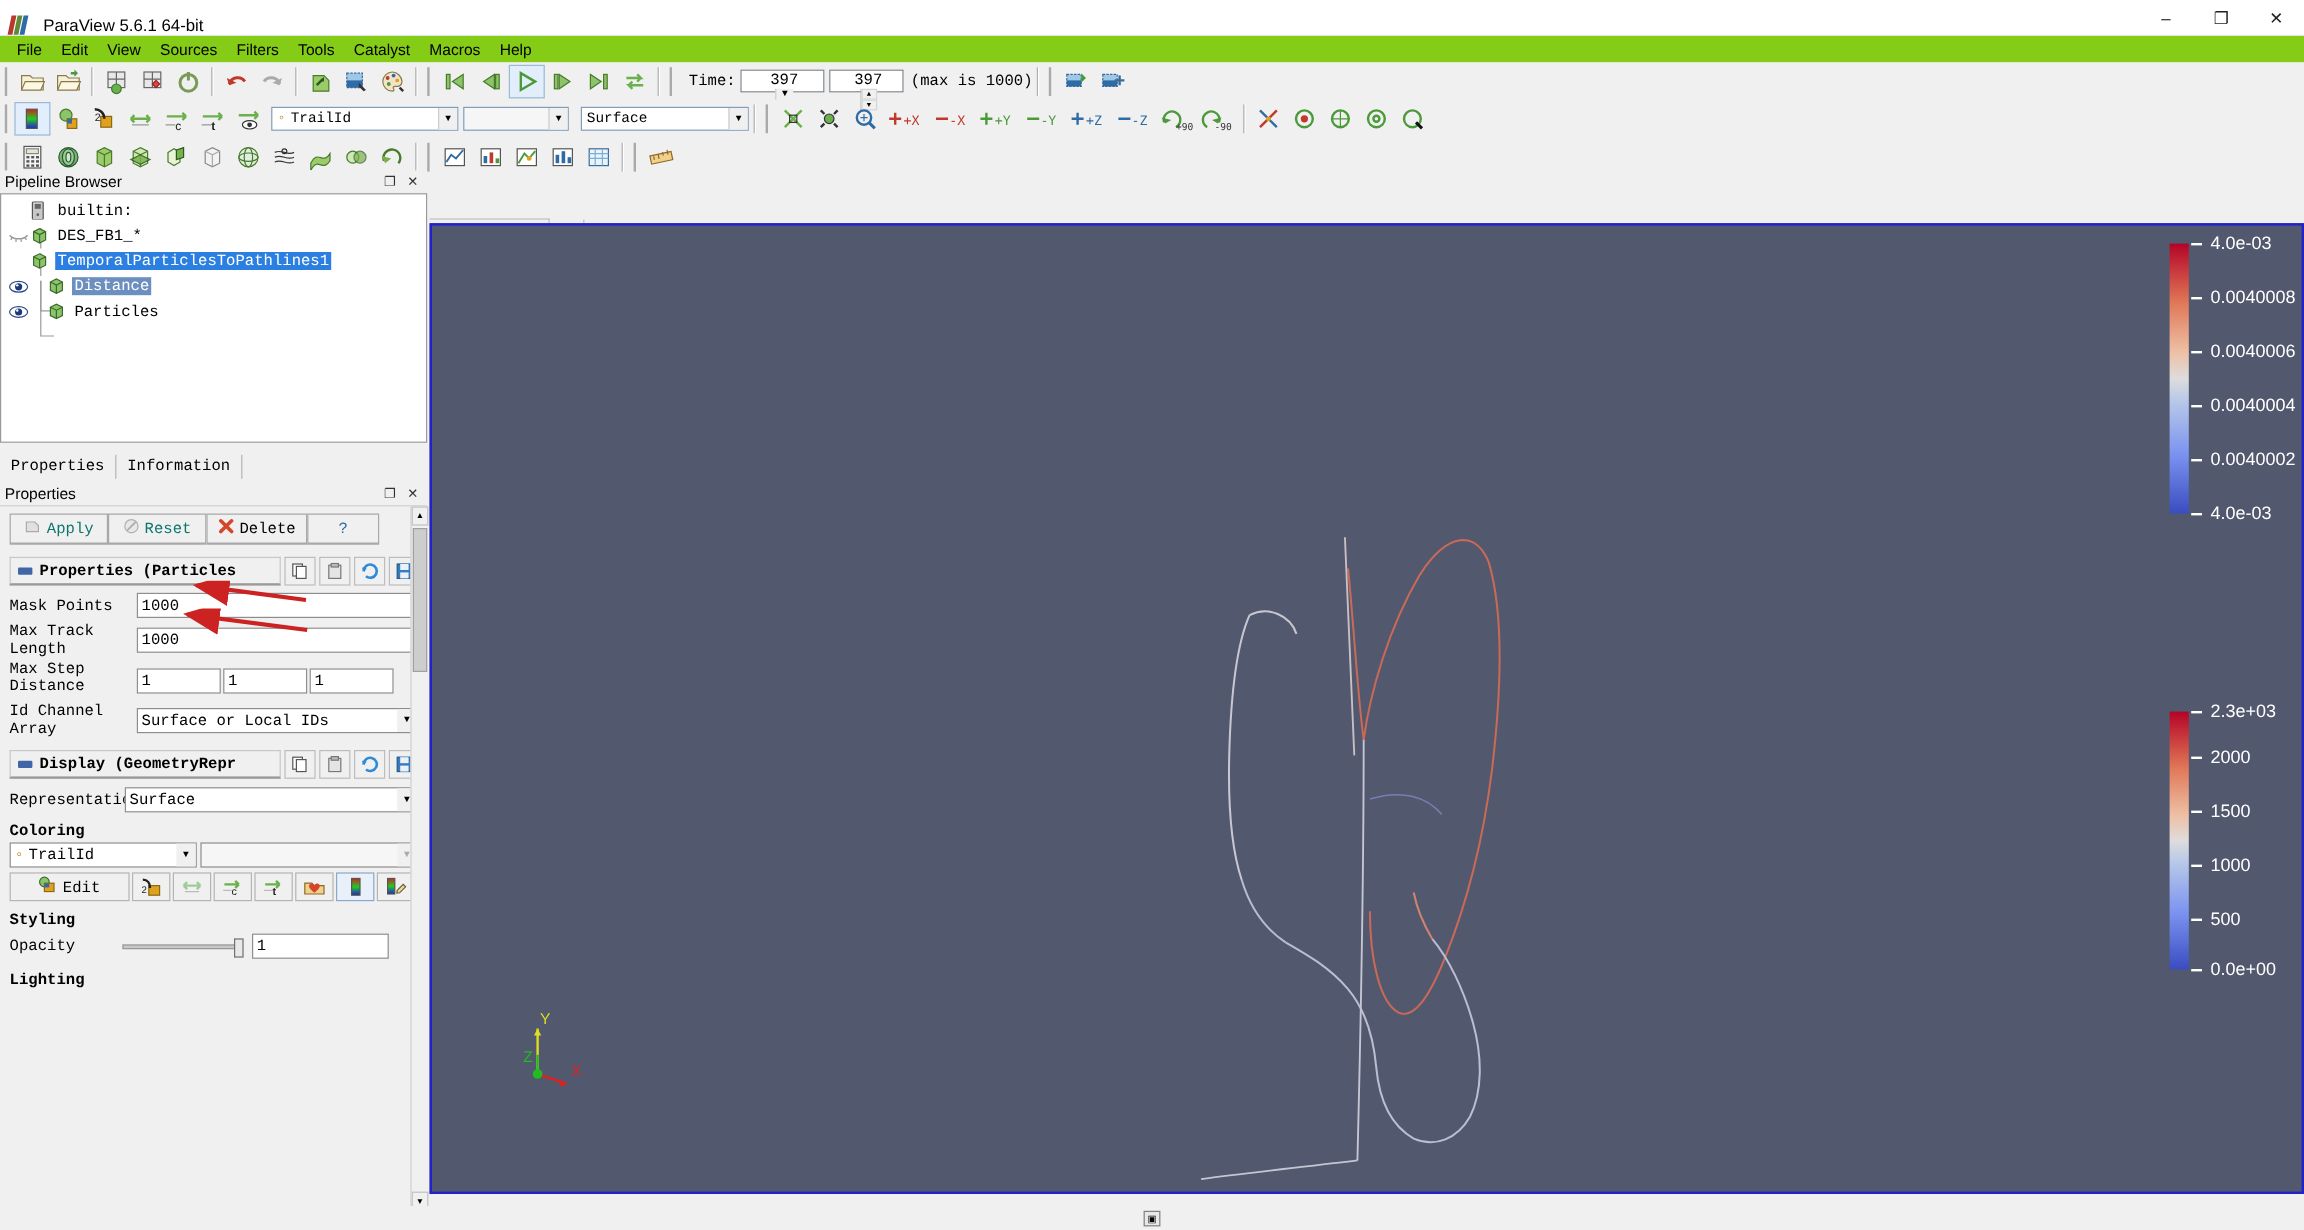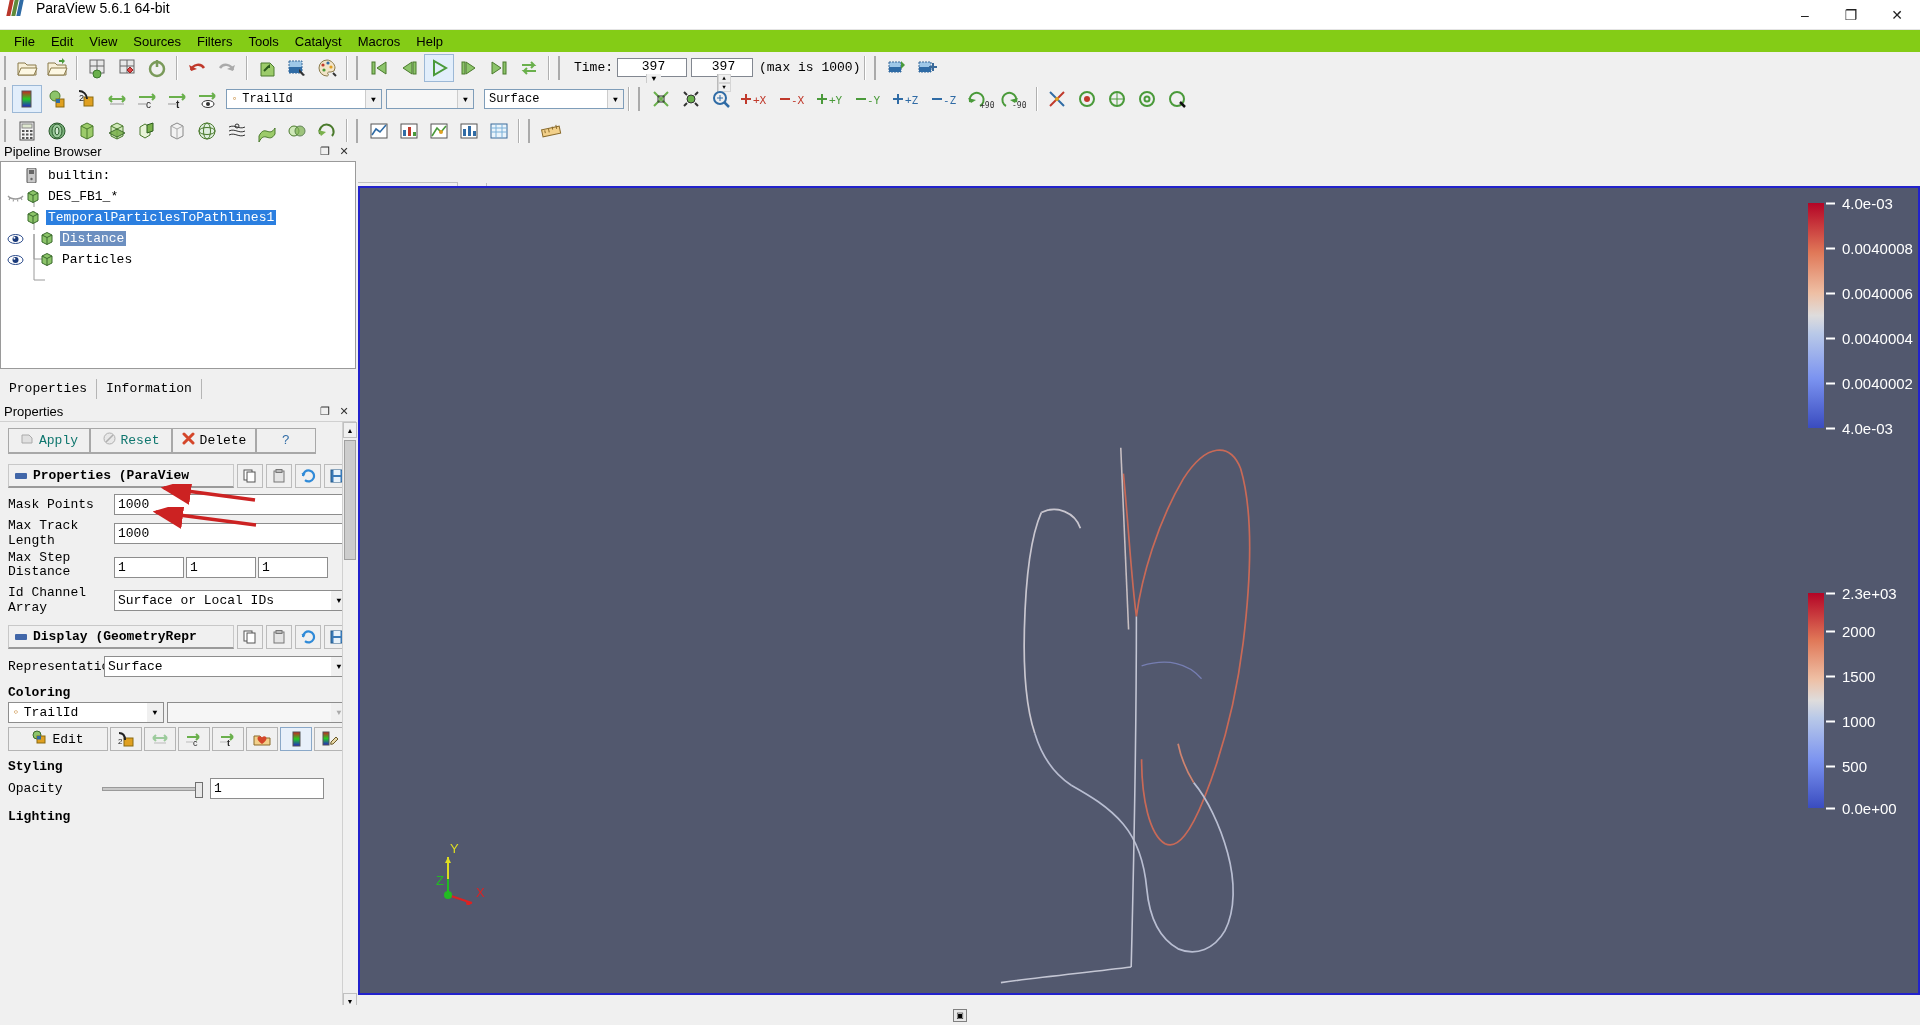--- a/index.html
+++ b/index.html
@@ -7,21 +7,21 @@
     width: 1920px; height: 1025px;
     font-family: "Liberation Sans", sans-serif;
     font-size: 12px;
     background: #f0f0f0;
     overflow: hidden;
   }
   .app { position: relative; width: 1920px; height: 1025px; background: #f0f0f0; }
 
   
   .titlebar {
-    height: 30px; background: #ffffff; display: flex; align-items: flex-start;
+    height: 30px; background: #ffffff; display: flex; align-items: flex-end;
     border-bottom: 1px solid #e4e4e4; position: relative;
   }
   .logo { width: 22px; height: 16px; margin: 0 6px 0 8px; display: flex; gap: 1px; }
   .logo i { display: block; width: 4px; height: 16px; transform: skewX(-12deg); }
   .logo i:nth-child(1) { background: #b9372b; }
   .logo i:nth-child(2) { background: #5e8a3a; }
   .logo i:nth-child(3) { background: #2f6ba5; }
   .title-text { font-size: 14px; color: #000; }
   .win-btns { position: absolute; right: 0; top: 0; height: 30px; display: flex; }
   .win-btn { width: 46px; height: 30px; display: flex; align-items: center; justify-content: center;
@@ -811,21 +811,21 @@
           </span>
           <span>Delete</span>
         </div>
         <div class="pbtn" style="width:60px;color:#2f6ba5">?</div>
       </div>
 
 
       <div class="sect-header">
         <div class="sect-title">
           <span class="minus"></span>
-          <span>Properties (ParaView</span>
+          <span>Properties (Particles</span>
         </div>
         <span class="sect-btn">
           <svg width="14" height="14" viewBox="0 0 14 14">
               <rect x="1" y="1" width="8" height="10" fill="#fff" stroke="#555"></rect>
               <rect x="4" y="3" width="8" height="10" fill="#fff" stroke="#555"></rect>
             </svg>
         </span>
         <span class="sect-btn">
           <svg width="14" height="14" viewBox="0 0 14 14">
               <rect x="2" y="2" width="10" height="11" fill="#e4e4e4" stroke="#777"></rect>

